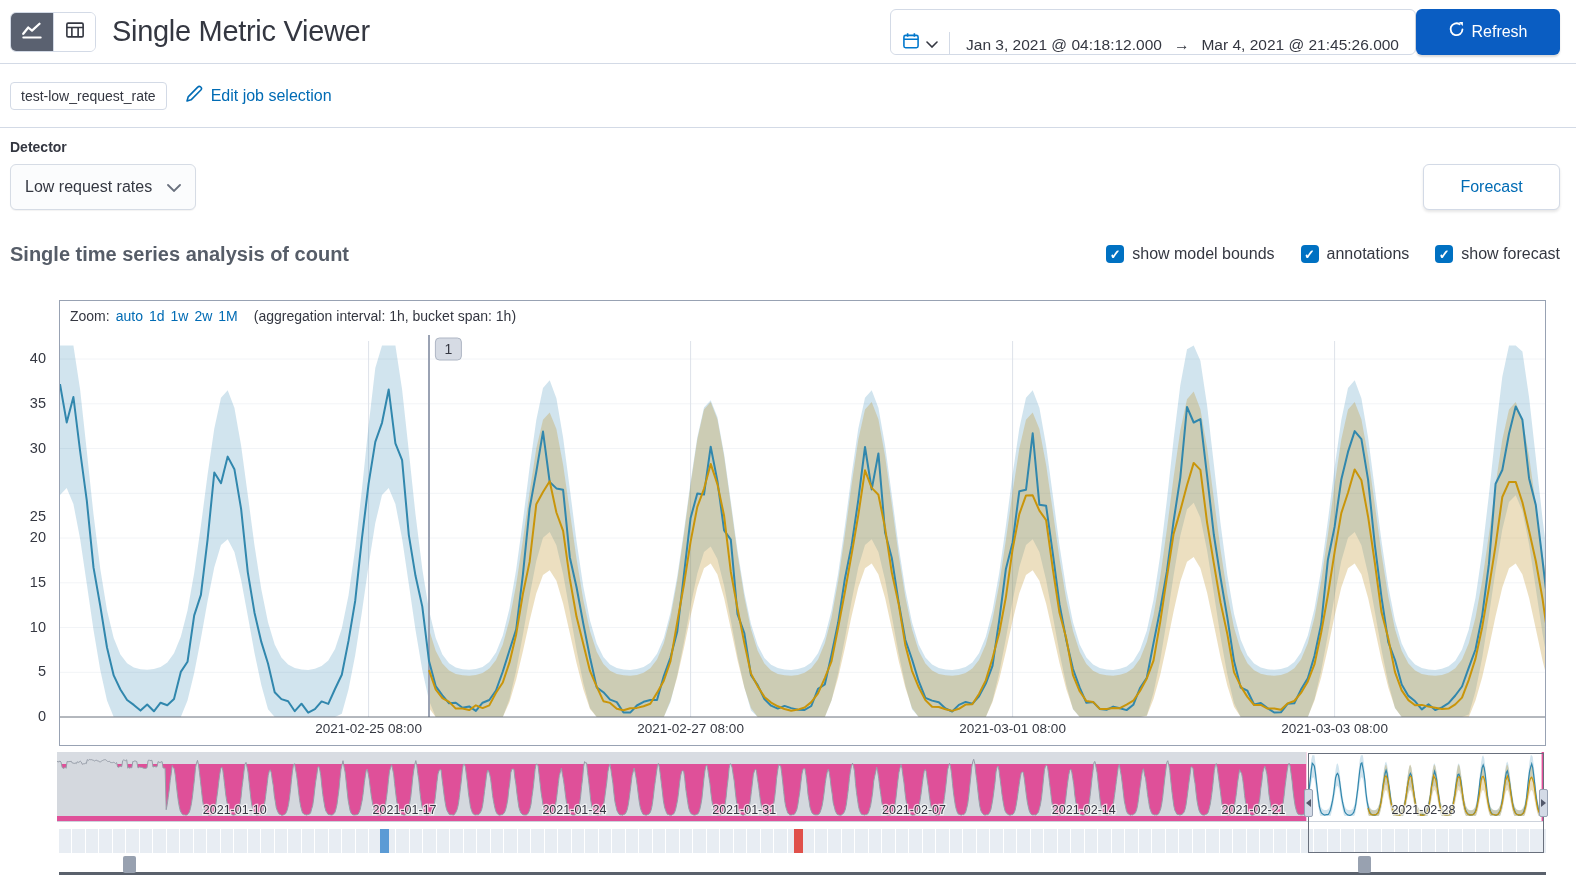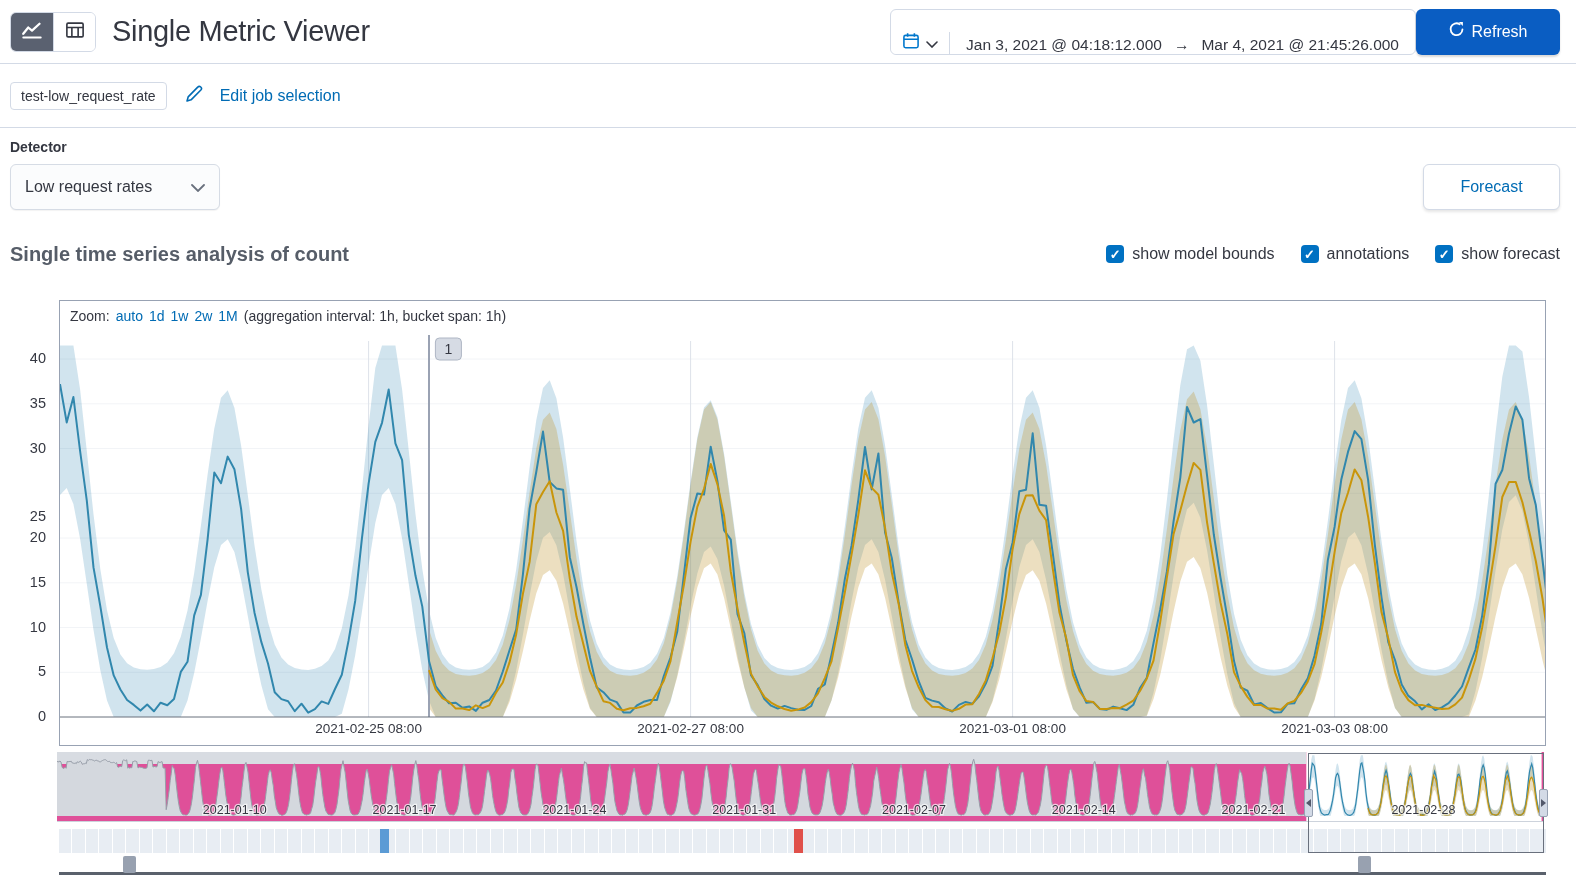--- a/index.html
+++ b/index.html
@@ -23,25 +23,25 @@
   .dp-date{cursor:pointer}
   .dp-arrow{color:var(--text,#343741)}
   .refresh-btn{height:46px;min-width:144px;background:var(--refresh-button-bg,#0A5DC2);color:#fff;border:none;
     border-radius:6px;font-size:16px;font-weight:500;display:flex;align-items:center;justify-content:center;gap:6px;
     cursor:pointer;font-family:inherit;box-shadow:0 2px 2px rgba(0,0,0,.15)}
 
   
   .jobs-row{position:absolute;top:65px;left:0;right:0;height:63px;display:flex;align-items:center;gap:18px;
     padding:16px 10px;border-bottom:1px solid var(--border,#D3DAE6)}
   .job-badge{border:1px solid var(--border,#D3DAE6);border-radius:4px;padding:5px 10px;font-size:14px;background:#fff}
-  .edit-link{display:flex;align-items:center;gap:17px;color:var(--primary-link,#006BB4);font-size:16px;cursor:pointer;text-decoration:none}
+  .edit-link{display:flex;align-items:center;gap:8px;color:var(--primary-link,#006BB4);font-size:16px;cursor:pointer;text-decoration:none}
 
   
   .detector-label{position:absolute;left:10px;top:139px;font-size:14px;font-weight:700}
-  .select{position:absolute;left:10px;top:164px;width:210px;height:46px;background:#FBFCFD;
+  .select{position:absolute;left:10px;top:164px;width:186px;height:46px;background:#FBFCFD;
     border:1px solid #D6DCE5;border-radius:6px;display:flex;align-items:center;justify-content:space-between;
     padding:0 14px;font-size:16px;cursor:pointer;box-shadow:0 1px 1px rgba(0,0,0,.05)}
   .forecast-btn{position:absolute;right:16px;top:164px;width:137px;height:46px;background:#fff;
     border:1px solid var(--border,#D3DAE6);border-radius:6px;color:var(--primary-link,#006BB4);
     font-size:16px;font-weight:500;cursor:pointer;font-family:inherit;box-shadow:0 2px 3px rgba(0,0,0,.1)}
 
   
   .analysis-row{position:absolute;left:10px;right:16px;top:232px;height:44px;display:flex;align-items:center}
   .analysis-title{font-size:20px;font-weight:700;color:#565D68}
   .cb-group{margin-left:auto;display:flex;gap:26px;align-items:center}
@@ -50,21 +50,21 @@
     display:flex;align-items:center;justify-content:center;font-size:13px;font-weight:700;flex:none}
 
   
   .ylabels{position:absolute;left:0;top:301px;width:50px;height:446px}
   .ylab{position:absolute;right:4px;font-size:14.5px;color:var(--text,#343741)}
   .chart-box{position:absolute;left:59px;top:300px;width:1487px;height:446px;
     border:1px solid var(--chart-border,#98A2B3);background:#fff;overflow:hidden}
   .chart-box svg{position:absolute;left:0;top:0;display:block}
   .zoom-row{position:absolute;left:10px;top:7px;font-size:14px;display:flex;align-items:center;gap:6px;z-index:3;background:transparent}
   .zoom-link{color:var(--primary-link,#006BB4);cursor:pointer;text-decoration:none}
-  .zoom-suffix{color:var(--text,#343741);margin-left:0}
+  .zoom-suffix{color:var(--text,#343741);margin-left:10px}
   svg text{font-family:"Liberation Sans",sans-serif}
 
   
   .context-strip{position:absolute;left:57px;top:752px;width:1487px;height:70px;background:#ec4899}
   .swimlane{position:absolute;left:59px;top:829px;width:1487px;height:24px;
     background:repeating-linear-gradient(90deg,var(--swimlane-cell,#E8EDF3) 0px,var(--swimlane-cell,#E8EDF3) 12.3px,#fff 12.3px,#fff 13.5px)}
   .lane-marker{position:absolute;top:0;height:24px;width:9px}
   .annotation-row{position:absolute;left:59px;top:856px;width:1487px;height:18px}
   .ann-marker{position:absolute;top:0;width:13px;height:17px;background:#98A1B0;border-radius:2px;z-index:2}
   .bottom-line{position:absolute;left:59px;top:872px;width:1487px;height:3px;background:#5A616C}

